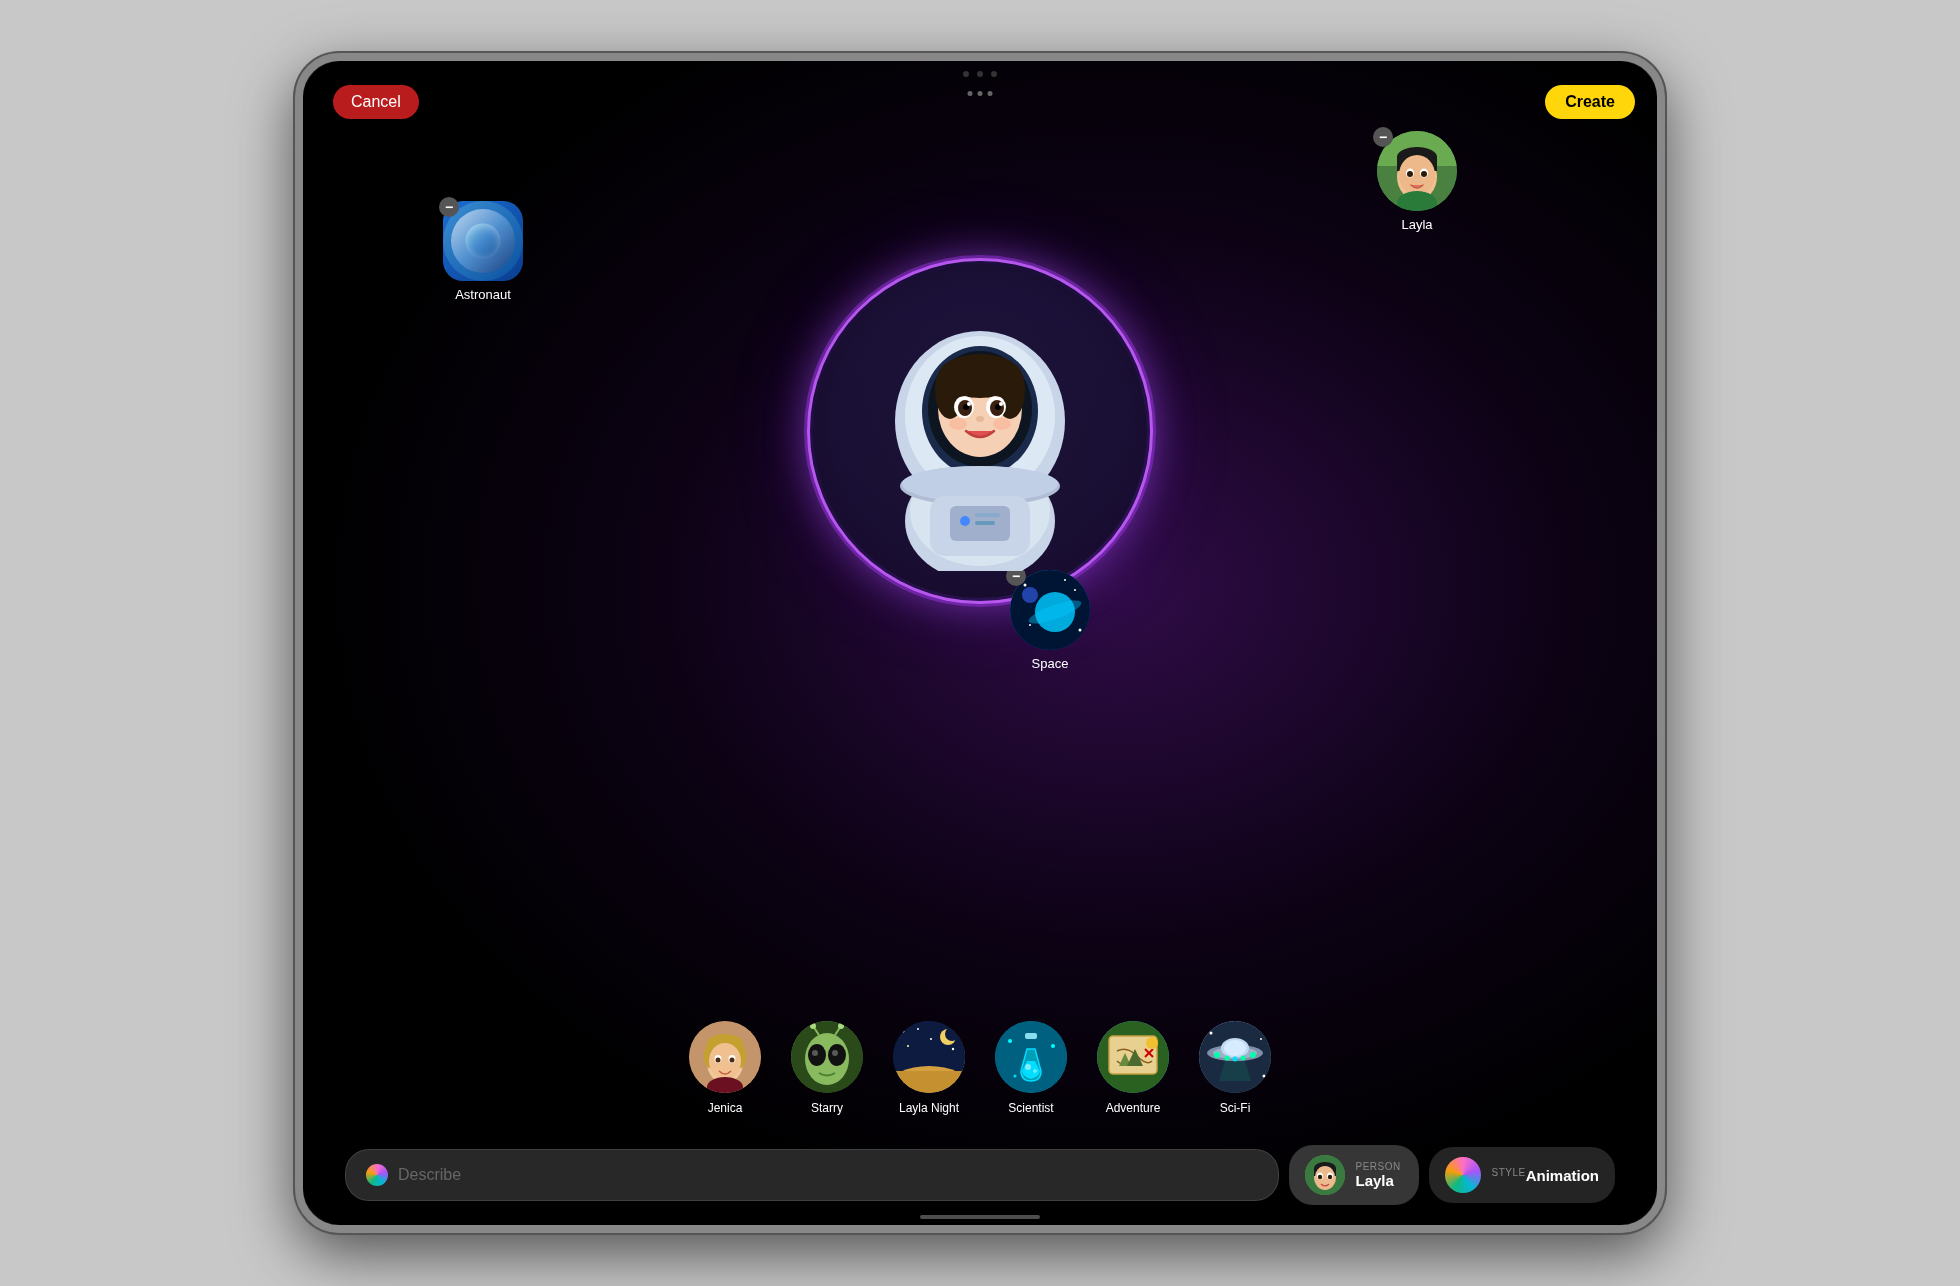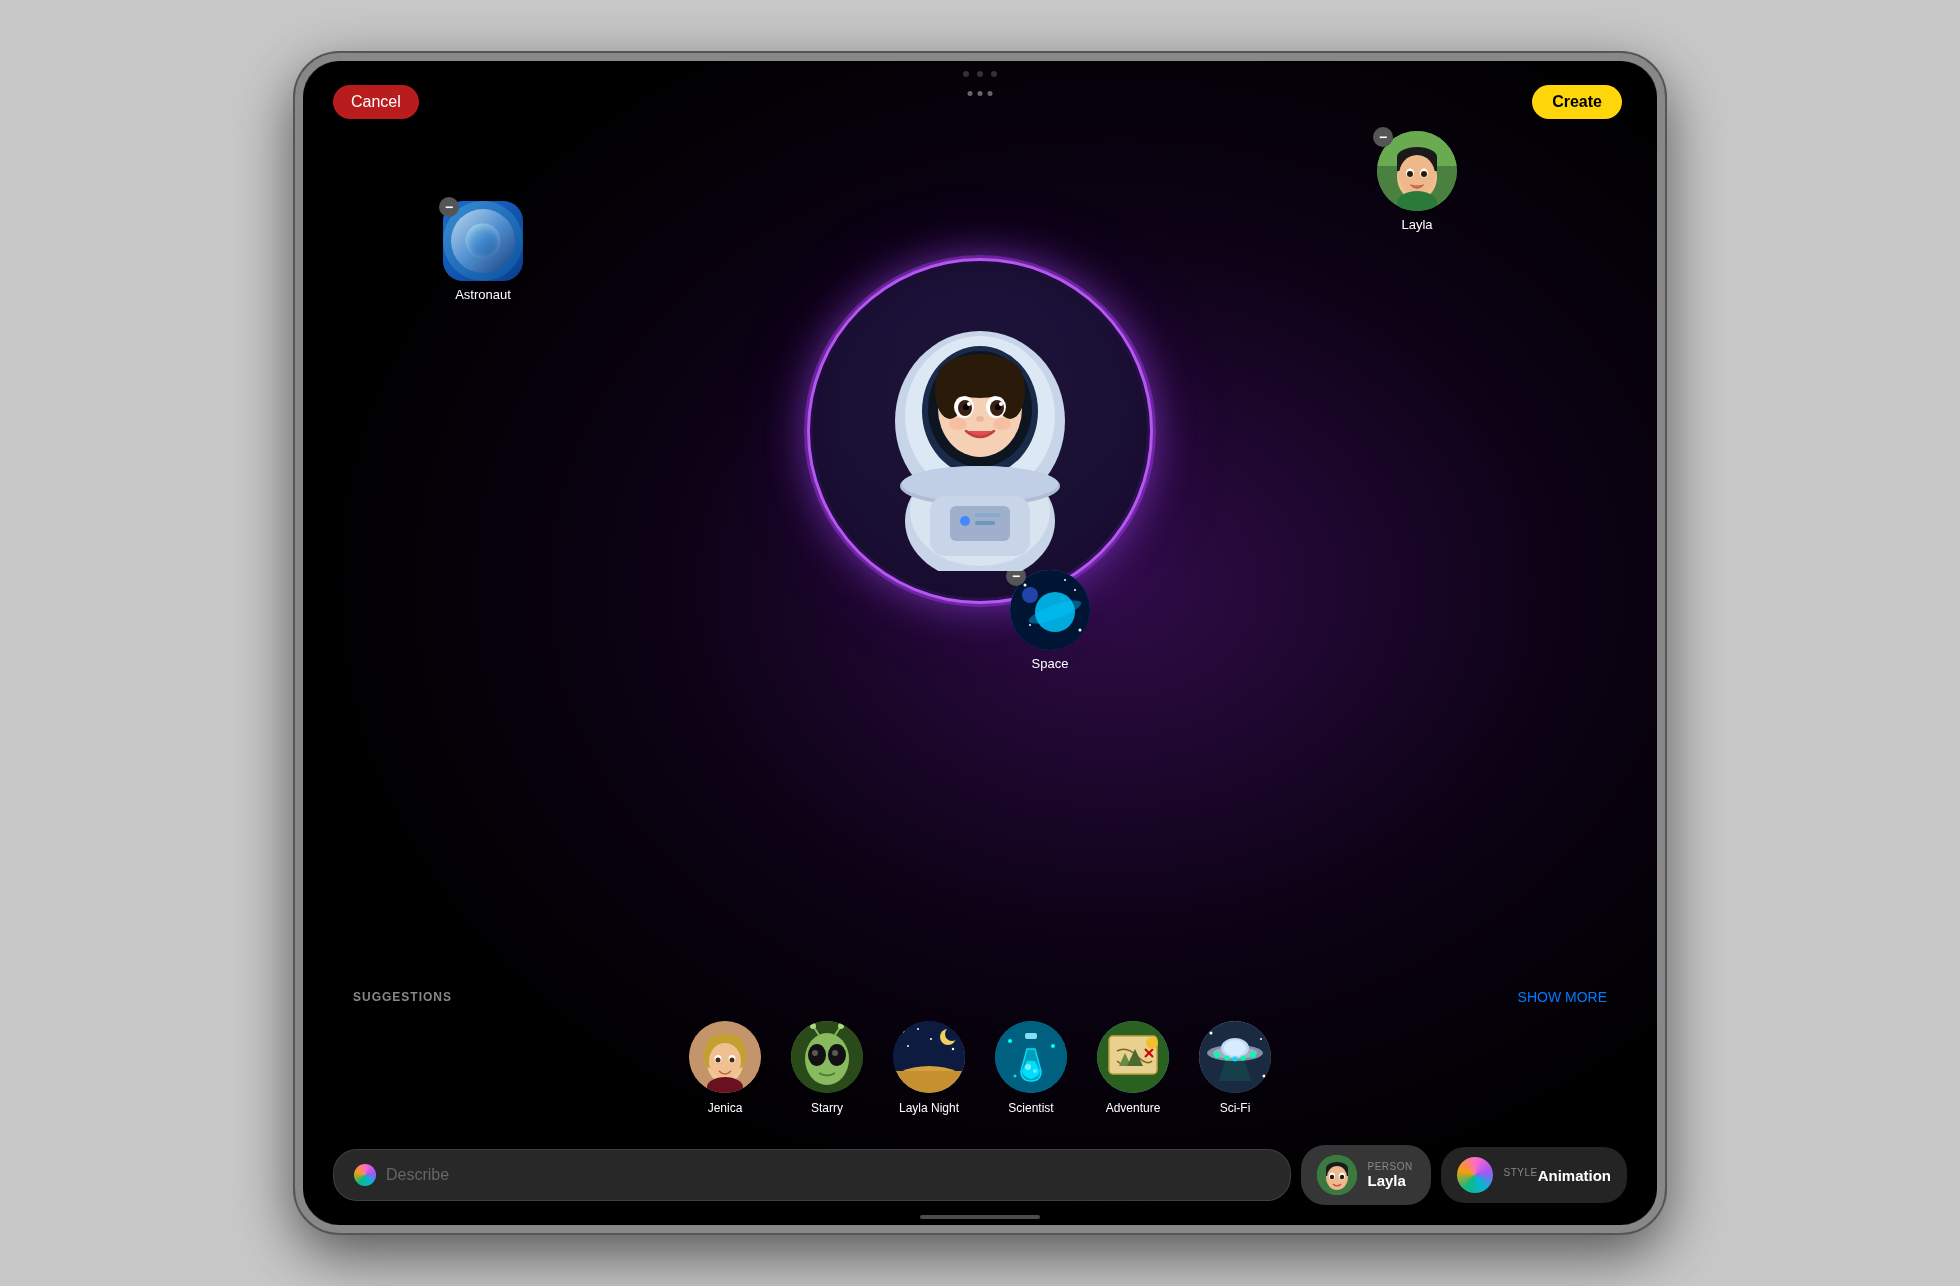--- a/index.html
+++ b/index.html
@@ -73,21 +73,21 @@
       padding: 8px 18px;
       font-size: 16px;
       font-weight: 500;
       cursor: pointer;
       z-index: 10;
     }
 
     .create-btn {
       position: absolute;
       top: 24px;
-      right: 35px;
+      right: 22px;
       background: #FFD60A;
       color: #000;
       border: none;
       border-radius: 20px;
       padding: 8px 20px;
       font-size: 16px;
       font-weight: 600;
       cursor: pointer;
       z-index: 10;
     }
@@ -325,21 +325,21 @@
       color: #fff;
       font-size: 12px;
       text-align: center;
     }
 
     
     .bottom-bar {
       position: absolute;
       bottom: 20px;
       left: 0; right: 0;
-      padding: 0 30px;
+      padding: 0 42px;
       display: flex;
       gap: 10px;
       align-items: center;
     }
 
     .describe-input {
       flex: 1;
       background: rgba(50, 50, 50, 0.8);
       border: 1px solid rgba(100,100,100,0.4);
       border-radius: 24px;
@@ -638,24 +638,20 @@
               <circle cx="20" cy="25" r="8" fill="#2244aa"></circle>
             </svg>
           </div>
         </div>
         <span class="float-label">Space</span>
       </div>
 
     </div>
 
     <div class="suggestions-section">
-      <div class="suggestions-header">
-        <span class="suggestions-title">SUGGESTIONS</span>
-        <button class="show-more-btn">SHOW MORE</button>
-      </div>
 
       <div class="suggestions-list">
 
         <div class="suggestion-item">
           <div class="suggestion-avatar sugg-jenica">
             <svg width="72" height="72" viewBox="0 0 72 72">
               <circle cx="36" cy="36" r="36" fill="#c4956b"></circle>
               <ellipse cx="36" cy="42" rx="18" ry="20" fill="#f0c898"></ellipse>
 
               <ellipse cx="36" cy="22" rx="18" ry="9" fill="#c4a030"></ellipse>

